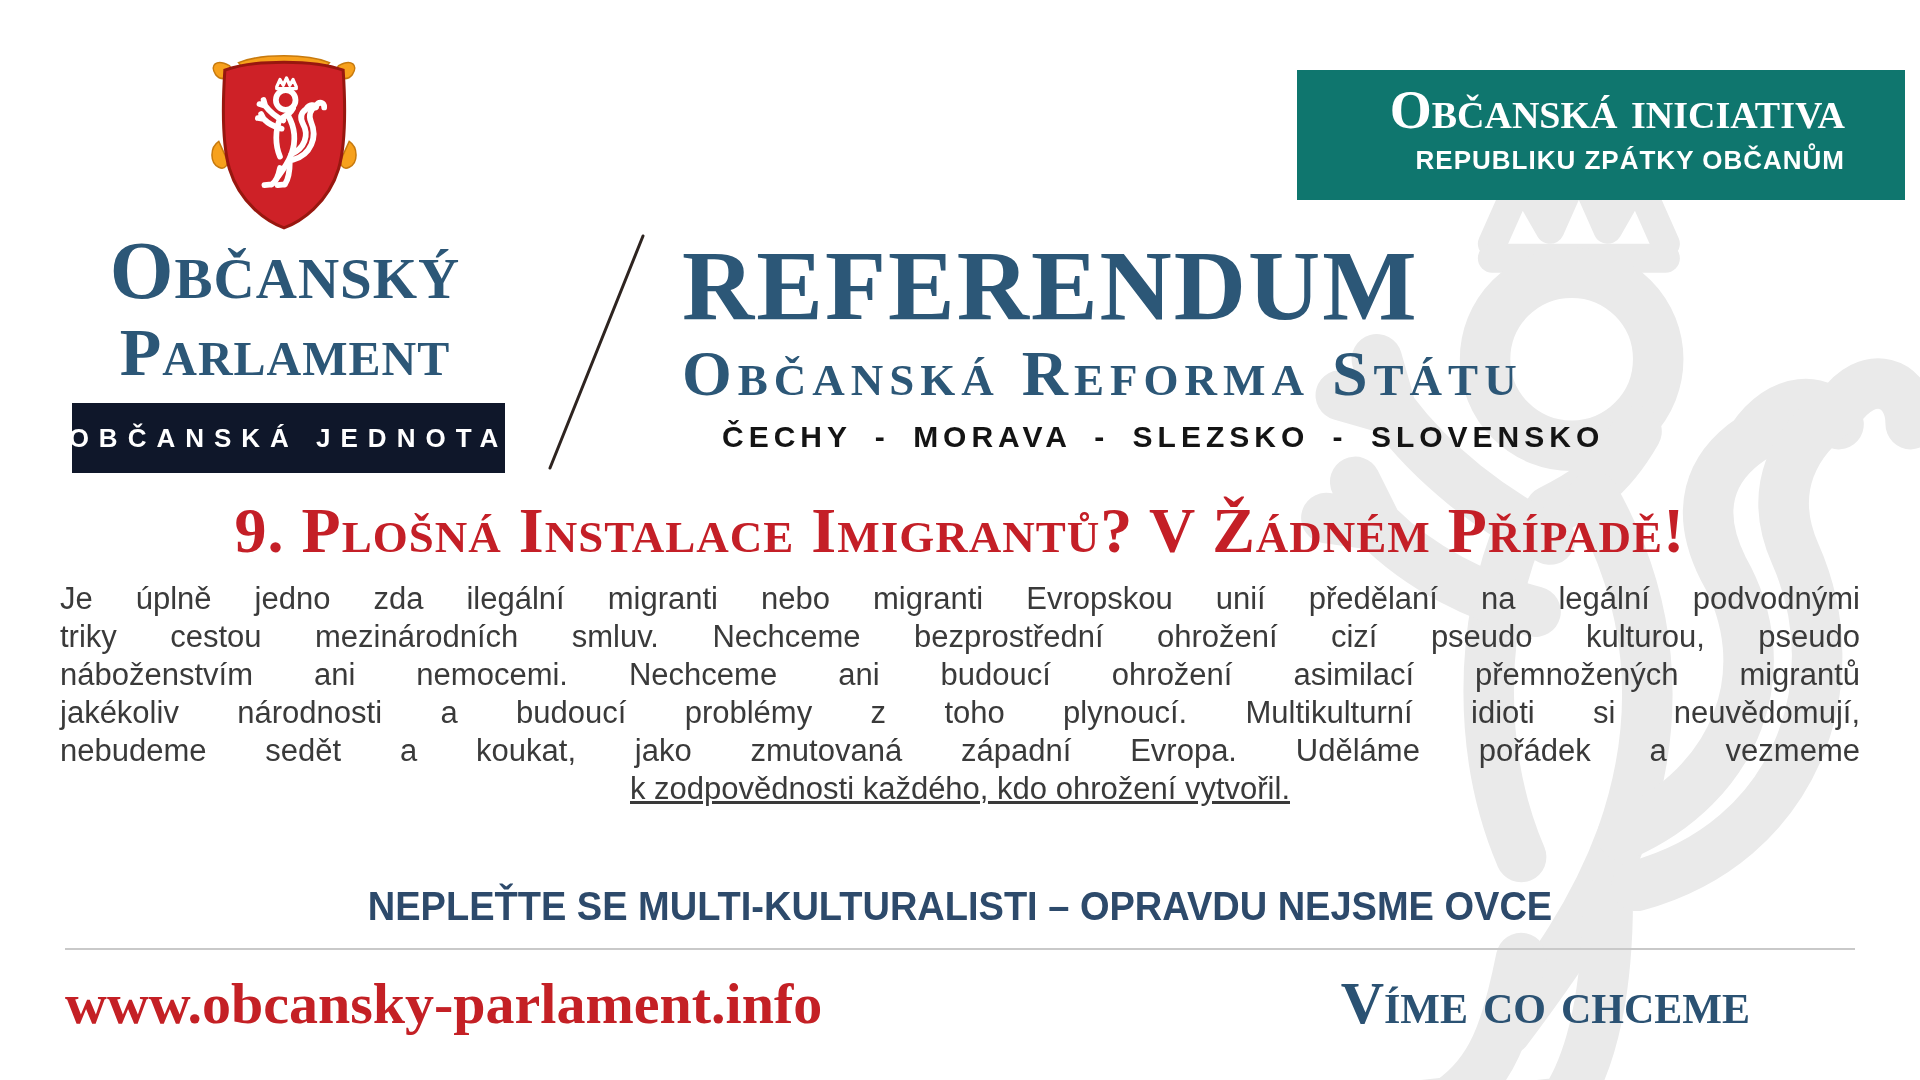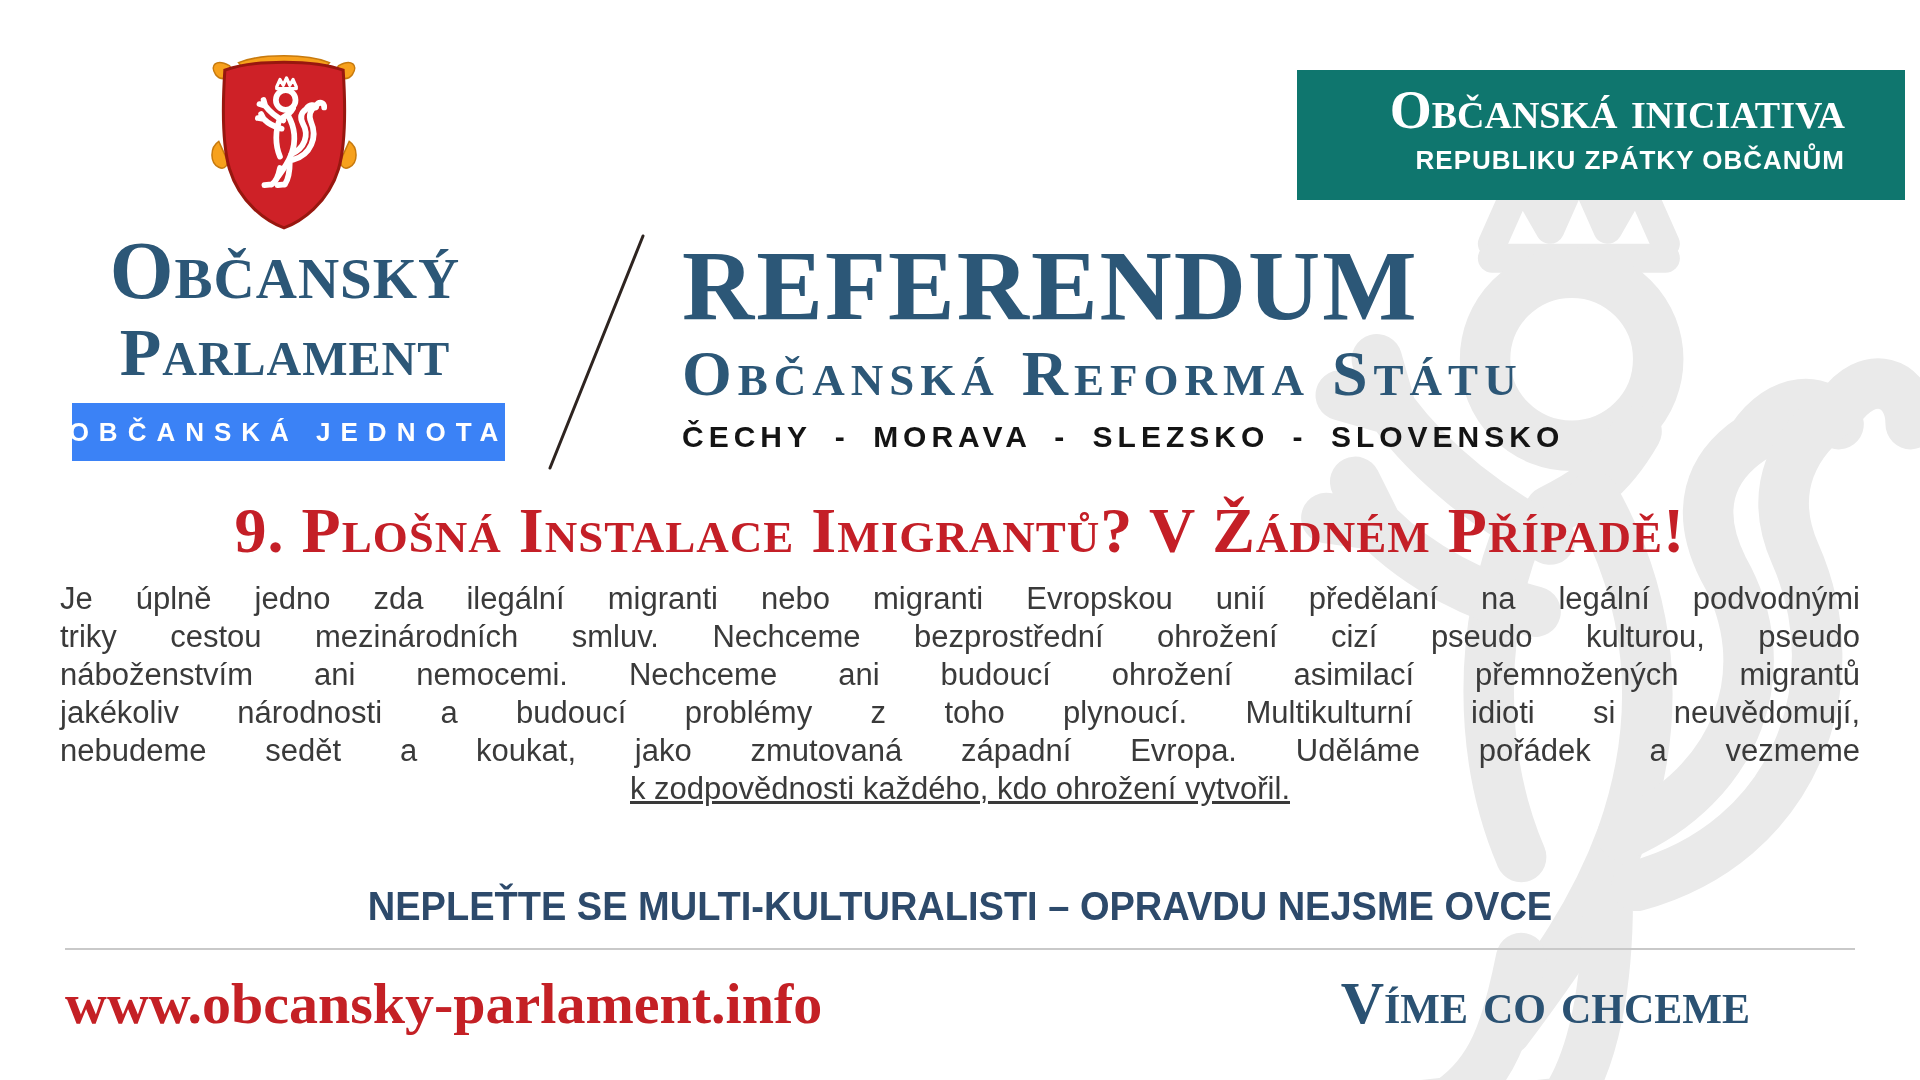--- a/index.html
+++ b/index.html
@@ -11,35 +11,35 @@
   
   .watermark{position:absolute;left:1145px;top:150px;width:810px;height:1010px;z-index:0;color:#eaeaea;}
   
   .coa{left:188px;top:52px;width:192px;height:182px;}
   
   .org-block{left:35px;top:232px;width:500px;text-align:center;color:#2c5777;
     font-family:"Liberation Serif","DejaVu Serif",serif;font-weight:bold;}
   .org-line1{font-size:82px;line-height:78px;font-variant:small-caps;letter-spacing:1px;}
   .org-line2{font-size:68px;line-height:84px;font-variant:small-caps;letter-spacing:1px;}
   .org-banner{
-    left:72px;top:403px;width:433px;height:58px;background:#3b82f6;color:#ffffff;
+    left:72px;top:403px;width:433px;height:70px;background:#0f172a;color:#ffffff;
     display:flex;align-items:center;justify-content:center;
     font-size:26px;font-weight:bold;letter-spacing:10px;white-space:nowrap;
   }
   
   .slash{left:540px;top:228px;width:115px;height:248px;}
   
   .masthead{left:682px;top:238px;width:1000px;color:#2c5777;
     font-family:"Liberation Serif","DejaVu Serif",serif;}
   .masthead-title{font-size:100px;line-height:96px;font-weight:bold;letter-spacing:2px;}
   .masthead-subtitle{margin-top:10px;font-size:64px;line-height:60px;font-weight:bold;
     font-variant:small-caps;letter-spacing:6px;}
   .masthead-regions{margin-top:16px;color:#141414;
     font-family:"Liberation Sans","DejaVu Sans",sans-serif;
-    font-size:30px;font-weight:bold;letter-spacing:5px;word-spacing:10px;white-space:nowrap;}
+    font-size:30px;font-weight:bold;letter-spacing:5px;word-spacing:10px;white-space:nowrap;margin-left:40px;}
   
   .badge{left:1297px;top:70px;width:608px;height:130px;background:#0f766e;color:#ffffff;
     box-sizing:border-box;padding:10px 60px 0 0;text-align:right;}
   .badge-line1{font-family:"Liberation Serif","DejaVu Serif",serif;font-weight:bold;
     font-variant:small-caps;font-size:54px;line-height:60px;}
   .badge-line2{margin-top:6px;font-size:26px;font-weight:bold;letter-spacing:1px;line-height:28px;}
   
   .article-heading{left:60px;top:498px;width:1800px;text-align:center;color:#c41f27;
     font-family:"Liberation Serif","DejaVu Serif",serif;font-weight:bold;
     font-variant:small-caps;font-size:64px;line-height:66px;letter-spacing:1px;white-space:nowrap;}

